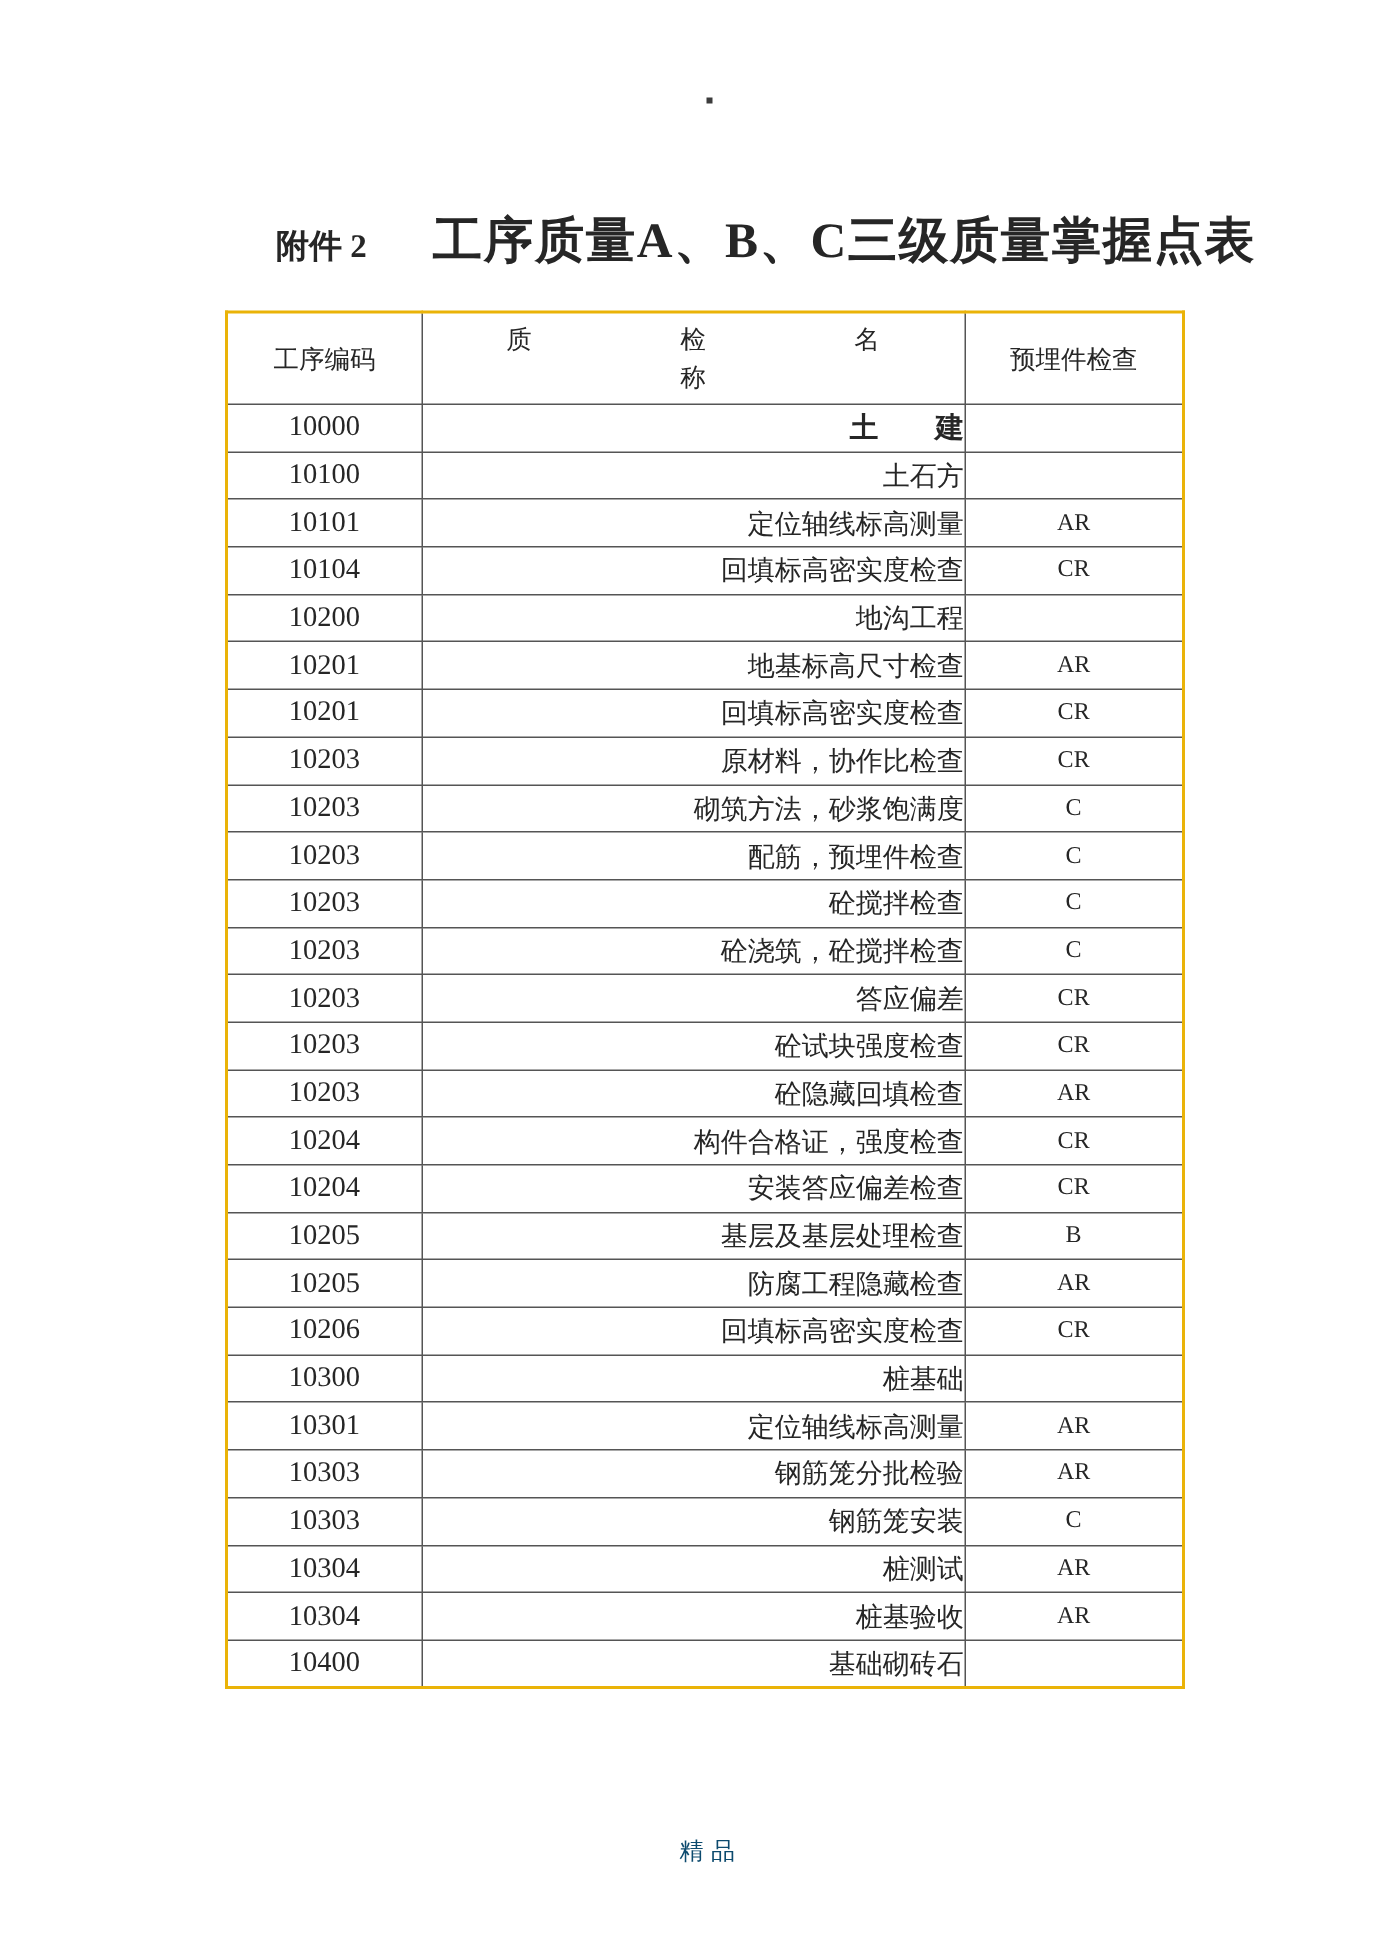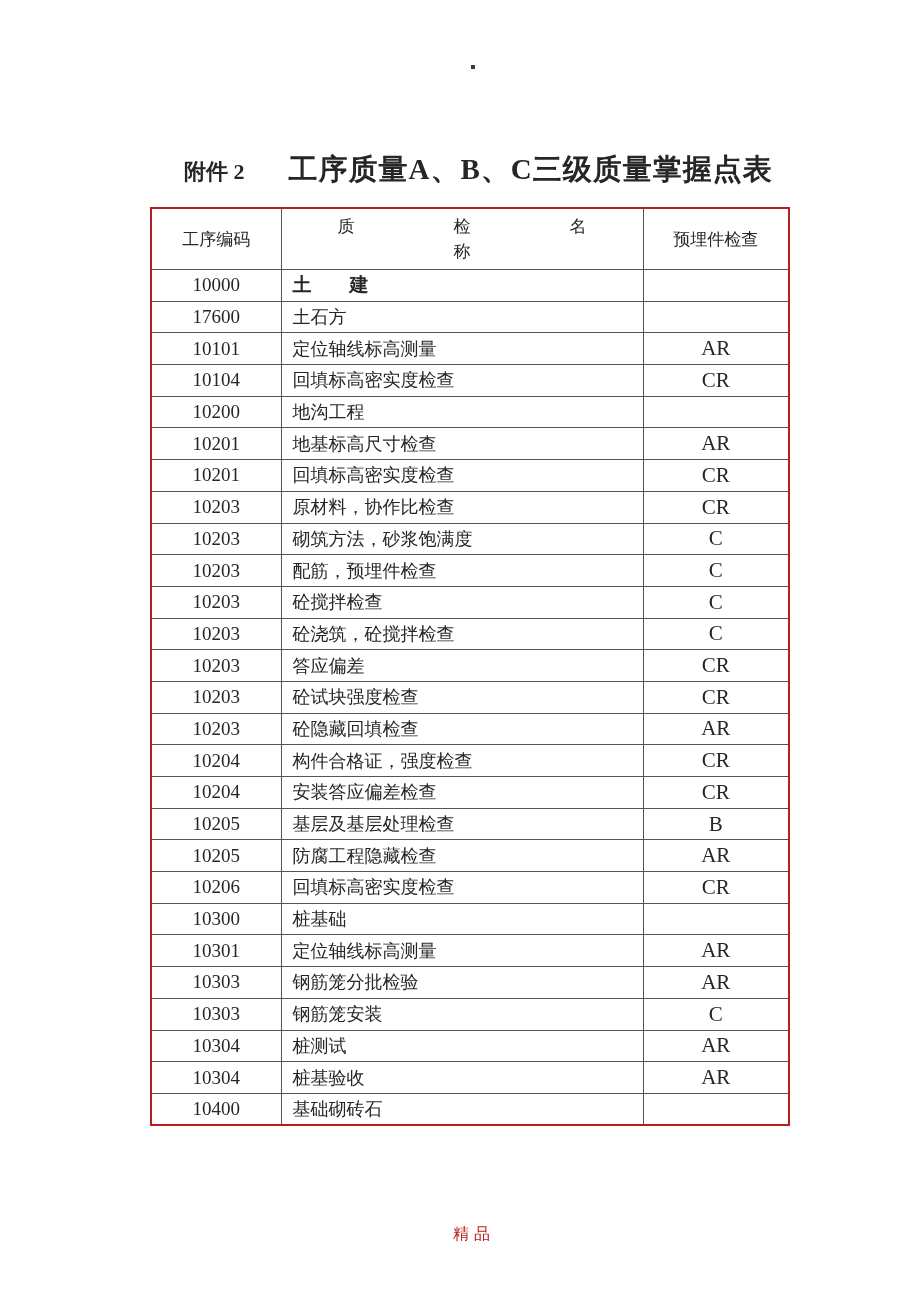--- a/index.html
+++ b/index.html
@@ -33,36 +33,35 @@
     align-items: baseline;
     white-space: nowrap;
   }
   .attachment-label {
     font-weight: bold;
     font-size: 22px;
     margin-left: 36px;
   }
   .main-title {
     font-weight: bold;
-    font-size: 29px;
+    font-size: 33px;
     margin-left: 44px;
     letter-spacing: 1px;
-    margin-top: 12px;
   }
 
   .table-wrap {
     position: absolute;
     left: 150px;
     top: 207px;
   }
   table.qc-table {
     border-collapse: collapse;
     table-layout: fixed;
     width: 638px;
-    border: 2px solid #b91c1c;
+    border: 2px solid #eab308;
   }
   .qc-table th, .qc-table td {
     border: 1px solid #555555;
     padding: 0;
     vertical-align: middle;
     overflow: hidden;
     white-space: nowrap;
   }
   .qc-table thead th {
     height: 60px;
@@ -70,27 +69,27 @@
     font-size: 17px;
   }
   .qc-table tbody tr {
     height: 31.7px;
   }
   td.cell-code {
     text-align: center;
     font-size: 19px;
   }
   td.cell-name {
-    text-align: left;
+    text-align: right;
     padding-left: 11px;
     font-size: 18px;
   }
   td.cell-grade {
     text-align: center;
-    font-size: 21px;
+    font-size: 16px;
   }
   tr.bold-row td.cell-name {
     font-weight: bold;
     font-size: 19px;
   }
 
   .name-header-line1 {
     display: flex;
     justify-content: space-between;
     padding: 0 56px;
@@ -104,21 +103,21 @@
   }
 
   .page-footer {
     position: absolute;
     left: 0;
     right: 0;
     top: 1224px;
     text-align: center;
     font-size: 16px;
     letter-spacing: 5px;
-    color: #b91c1c;
+    color: #0c4a6e;
   }
   .page-footer .footer-inner {
     display: inline-block;
     transform: translateX(14px);
   }
 </style>
 </head>
 <body>
 
 <div class="stray-dot"></div>
@@ -149,21 +148,21 @@
         <th>预埋件检查</th>
       </tr>
     </thead>
     <tbody>
         <tr class="bold-row">
     <td class="cell-code">10000</td>
     <td class="cell-name">土　　建</td>
     <td class="cell-grade"></td>
   </tr>
         <tr>
-    <td class="cell-code">17600</td>
+    <td class="cell-code">10100</td>
     <td class="cell-name">土石方</td>
     <td class="cell-grade"></td>
   </tr>
         <tr>
     <td class="cell-code">10101</td>
     <td class="cell-name">定位轴线标高测量</td>
     <td class="cell-grade">AR</td>
   </tr>
         <tr>
     <td class="cell-code">10104</td>

